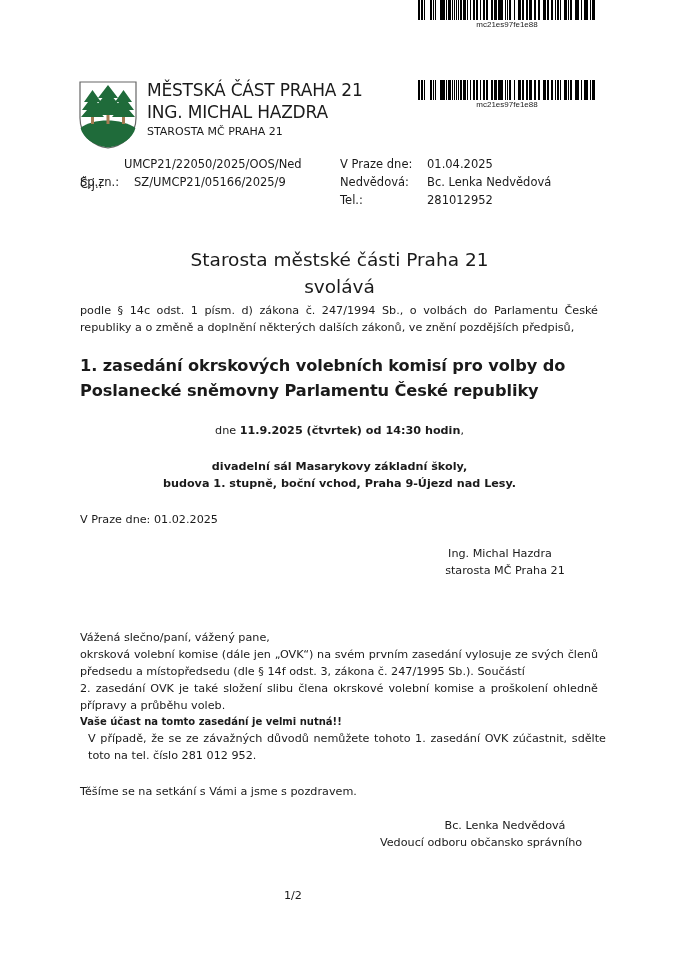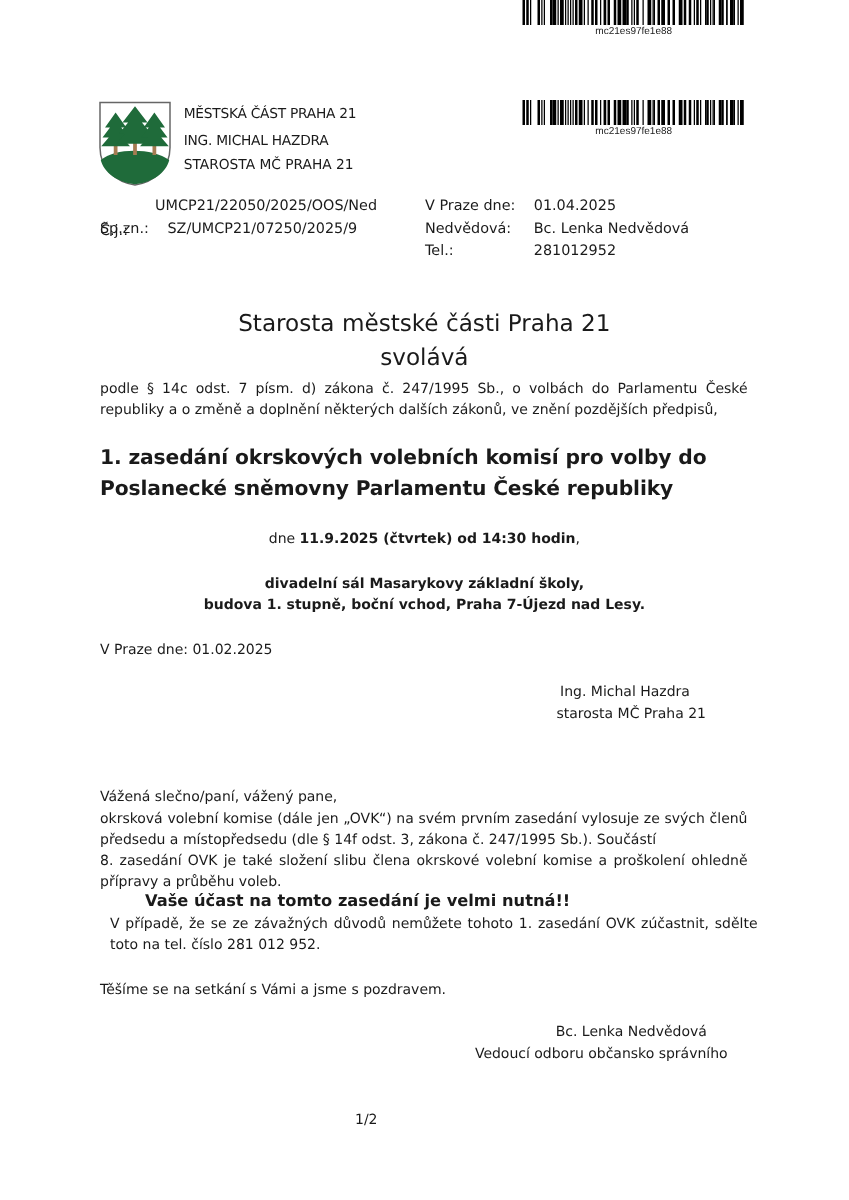--- a/index.html
+++ b/index.html
@@ -2,21 +2,21 @@
 <html><head>
 <meta charset="utf-8">
 <style>
   html, body { margin: 0; padding: 0; background: #ffffff; }
   body { width: 679px; height: 960px; position: relative; overflow: hidden;
          font-family: "DejaVu Sans", sans-serif; color: #1a1a1a; }
   .abs { position: absolute; }
   .barcode { display: flex; align-items: stretch; height: 20px; }
   .barcode span { display: block; background: #000; height: 100%; }
   .bc-text { font-family: "Liberation Sans", sans-serif; font-size: 8px; text-align: center; color: #222; }
-  .hdr-line { font-size: 11px; line-height: 21px; letter-spacing: -0.2px; }
+  .hdr-line { font-size: 17px; line-height: 21px; letter-spacing: -0.2px; }
   .hdr-small { font-size: 11px; line-height: 16px; }
   .meta { font-size: 11.5px; line-height: 18px; }
   .title { font-size: 18.5px; text-align: center; width: 679px; left: 0; line-height: 26px; }
   .body-text { font-size: 11.2px; line-height: 17px; text-align: justify; }
   .bold { font-weight: bold; }
   .heading { font-size: 16.2px; font-weight: bold; line-height: 25px; letter-spacing: -0.1px; }
   .center { text-align: center; }
 </style>
 </head>
 <body>
@@ -212,51 +212,51 @@
       <span style="margin-right: 1px;"></span>
       <span style="width: 2px; margin-right: 1px;"></span>
       <span style="width: 3px; margin-right: 1px;"></span>
     </div>
   <div class="bc-text">mc21es97fe1e88</div>
 </div>
 
 <div class="abs meta" style="left:80px; top:155px;margin-top:20px;">Č.j.:</div>
 <div class="abs meta" style="left:124px; top:155px;">UMCP21/22050/2025/OOS/Ned</div>
 <div class="abs meta" style="left:80px; top:173px;">Sp.zn.:</div>
-<div class="abs meta" style="left:134px; top:173px;">SZ/UMCP21/07250/2025/9</div>
+<div class="abs meta" style="left:134px; top:173px;">SZ/UMCP21/05166/2025/9</div>
 <div class="abs meta" style="left:340px; top:155px;">V Praze dne:</div>
 <div class="abs meta" style="left:427px; top:155px;">01.04.2025</div>
 <div class="abs meta" style="left:340px; top:173px;">Nedvědová:</div>
 <div class="abs meta" style="left:427px; top:173px;">Bc. Lenka Nedvědová</div>
 <div class="abs meta" style="left:340px; top:191px;">Tel.:</div>
 <div class="abs meta" style="left:427px; top:191px;">281012952</div>
 
 <div class="abs title" style="top:247px;">Starosta městské části Praha 21</div>
 <div class="abs title" style="top:274px;">svolává</div>
 
-<div class="abs body-text" style="left:80px; top:302px; width:518px;">podle § 14c odst. 7 písm. d) zákona č. 247/1995 Sb., o volbách do Parlamentu České republiky a o změně a doplnění některých dalších zákonů, ve znění pozdějších předpisů,</div>
+<div class="abs body-text" style="left:80px; top:302px; width:518px;">podle § 14c odst. 1 písm. d) zákona č. 247/1994 Sb., o volbách do Parlamentu České republiky a o změně a doplnění některých dalších zákonů, ve znění pozdějších předpisů,</div>
 
 <div class="abs heading" style="left:80px; top:353px; width:540px;">1. zasedání okrskových volebních komisí pro volby do</div>
 <div class="abs heading" style="left:80px; top:378px; width:540px;">Poslanecké sněmovny Parlamentu České republiky</div>
 
 <div class="abs body-text center" style="left:0; width:679px; top:422px;">
   <span>dne </span><span class="bold">11.9.2025 (čtvrtek) od 14:30 hodin</span><span>,</span>
 </div>
 
 <div class="abs body-text center bold" style="left:0; width:679px; top:458px;">divadelní sál Masarykovy základní školy,</div>
-<div class="abs body-text center bold" style="left:0; width:679px; top:475px;">budova 1. stupně, boční vchod, Praha 7-Újezd nad Lesy.</div>
+<div class="abs body-text center bold" style="left:0; width:679px; top:475px;">budova 1. stupně, boční vchod, Praha 9-Újezd nad Lesy.</div>
 
 <div class="abs body-text" style="left:80px; top:511px;">V Praze dne: 01.02.2025</div>
 
 <div class="abs body-text center" style="left:430px; width:140px; top:545px;">Ing. Michal Hazdra</div>
 <div class="abs body-text center" style="left:430px; width:150px; top:562px;">starosta MČ Praha 21</div>
 
 <div class="abs body-text" style="left:80px; top:629px;">Vážená slečno/paní, vážený pane,</div>
 <div class="abs body-text" style="left:80px; top:646px; width:518px; text-align:justify; text-align-last:left;">okrsková volební komise (dále jen „OVK“) na svém prvním zasedání vylosuje ze svých členů předsedu a místopředsedu (dle § 14f odst. 3, zákona č. 247/1995 Sb.). Součástí</div>
-<div class="abs body-text" style="left:80px; top:680px; width:518px;">8. zasedání OVK je také složení slibu člena okrskové volební komise a  proškolení ohledně  přípravy a průběhu voleb.</div>
-<div class="abs body-text bold" style="left:80px; top:713px; font-size:13px;margin-left:36px;">Vaše účast na tomto zasedání je velmi nutná!!</div>
+<div class="abs body-text" style="left:80px; top:680px; width:518px;">2. zasedání OVK je také složení slibu člena okrskové volební komise a  proškolení ohledně  přípravy a průběhu voleb.</div>
+<div class="abs body-text bold" style="left:80px; top:713px; font-size:10px;">Vaše účast na tomto zasedání je velmi nutná!!</div>
 <div class="abs body-text" style="left:88px; top:730px; width:518px;">V případě, že se ze závažných důvodů nemůžete tohoto 1. zasedání OVK zúčastnit, sdělte toto na tel. číslo 281 012 952.</div>
 <div class="abs body-text" style="left:80px; top:783px;">Těšíme se na setkání s Vámi a jsme s pozdravem.</div>
 
 <div class="abs body-text center" style="left:420px; width:170px; top:817px;">Bc. Lenka Nedvědová</div>
 <div class="abs body-text center" style="left:366px; width:230px; top:834px;">Vedoucí odboru občansko správního</div>
 
 <div class="abs body-text center" style="left:0; width:586px; top:887px;">1/2</div>
 
 </body></html>

